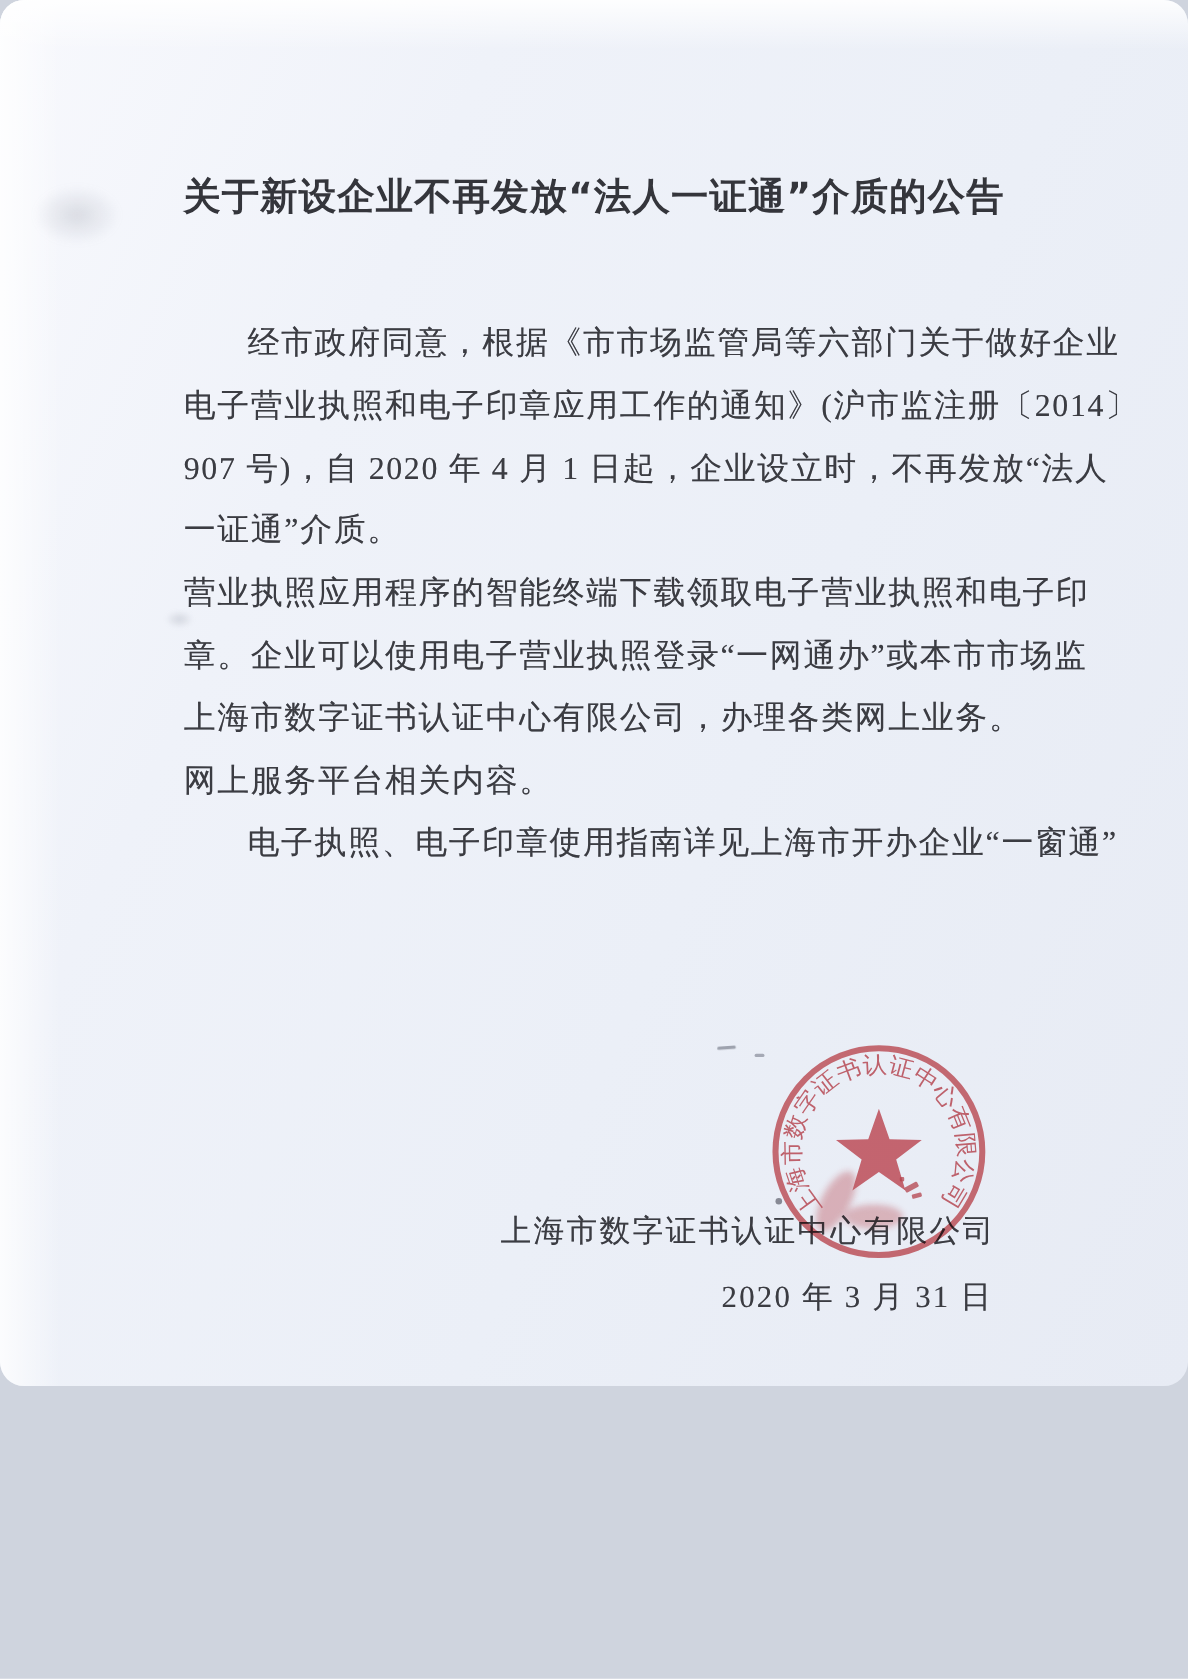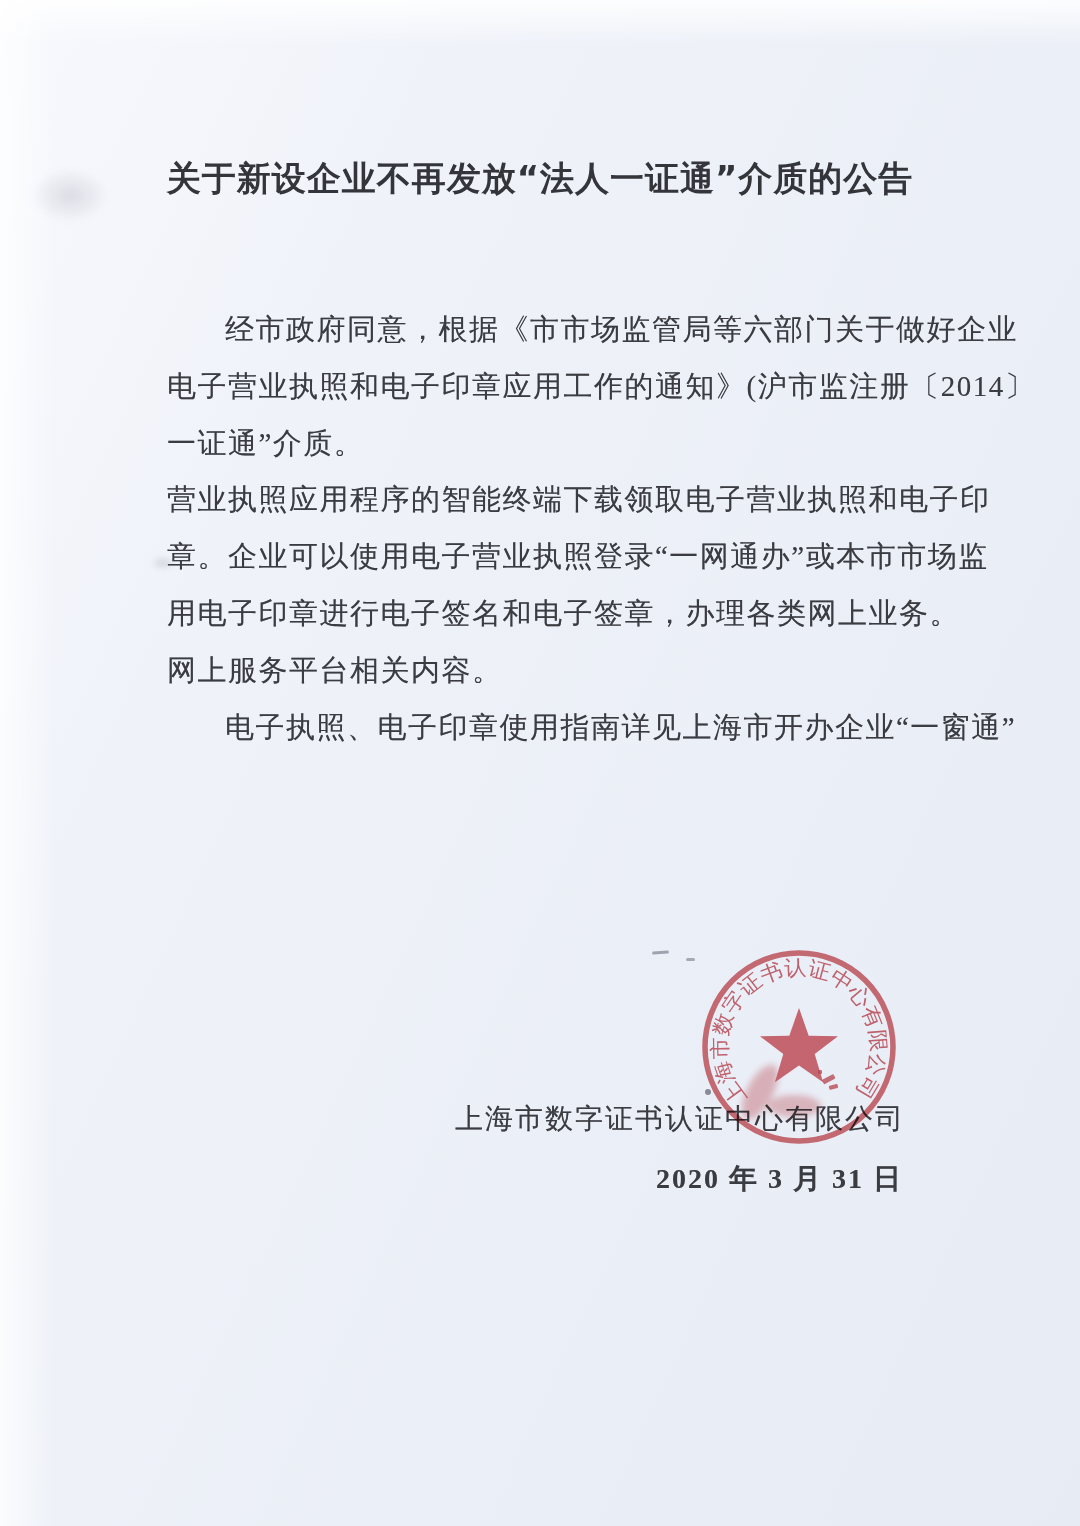--- a/index.html
+++ b/index.html
@@ -1,24 +1,25 @@
 <!DOCTYPE html>
 <html><head>
 <meta charset="utf-8">
 <style>
   html, body { margin: 0; padding: 0; background: #cfd4de; }
   .page {
     position: relative;
     width: 1080px;
-    height: 1526px;
+    height: 1260px;
     margin: 0 auto;
     overflow: hidden;
     background: linear-gradient(115deg, #f8f9fd 0%, #eff2f9 28%, #ebeff7 60%, #e7ebf4 100%);
     font-family: "Liberation Serif", "DejaVu Serif", serif;
     color: #3b3c42;
+    border-radius: 22px;
   }
   
   .page::before {
     content: "";
     position: absolute; inset: 0;
     background:
       linear-gradient(to bottom, rgba(255,255,255,.9) 0, rgba(255,255,255,0) 45px),
       linear-gradient(to right, rgba(255,255,255,.8) 0, rgba(255,255,255,0) 55px);
     pointer-events: none;
   }
@@ -27,42 +28,41 @@
     top: 156px; left: 0; width: 100%;
     text-align: center;
     font-family: "DejaVu Sans", "Liberation Sans", sans-serif;
     font-weight: bold;
     font-size: 34px;
     letter-spacing: 1px;
     color: #34353b;
   }
   .doc-body {
     position: absolute;
-    top: 301px; left: 167px; width: 752px;
+    top: 284px; left: 167px; width: 752px;
     font-size: 29px;
     line-height: 56.8px;
     letter-spacing: 1.5px;
     text-shadow: 0 0 0.6px rgba(60,62,72,.45);
   }
   .doc-body .line { white-space: nowrap; }
   .doc-body .line.indent { text-indent: 2em; }
   .sig-company {
     position: absolute;
     top: 1100px; right: 175px;
     font-size: 28px;
     letter-spacing: 2px;
     text-shadow: 0 0 0.6px rgba(60,62,72,.45);
   }
   .sig-date {
     position: absolute;
     top: 1160px; right: 177px;
     font-size: 28px;
     letter-spacing: 2px;
     text-shadow: 0 0 0.6px rgba(60,62,72,.45);
-    font-weight: bold;
   }
   .stamp {
     position: absolute;
     left: 698px; top: 946px;
     width: 202px; height: 202px;
     mix-blend-mode: multiply;
     opacity: .95;
   }
   
   .smudge-a {
@@ -93,24 +93,25 @@
 </head>
 <body>
 
 <div class="page">
 
   <div class="doc-title">关于新设企业不再发放“法人一证通”介质的公告</div>
 
   <div class="doc-body">
     <div class="line indent">经市政府同意，根据《市市场监管局等六部门关于做好企业</div>
     <div class="line">电子营业执照和电子印章应用工作的通知》(沪市监注册〔2014〕</div>
+    <div class="line">907 号)，自 2020 年 4 月 1 日起，企业设立时，不再发放“法人</div>
     <div class="line">一证通”介质。</div>
     <div class="line">营业执照应用程序的智能终端下载领取电子营业执照和电子印</div>
     <div class="line">章。企业可以使用电子营业执照登录“一网通办”或本市市场监</div>
-    <div class="line">用电子印章进行电子签名和电子签章，办理各类网上业务。</div>
+    <div class="line">上海市数字证书认证中心有限公司，办理各类网上业务。</div>
     <div class="line">网上服务平台相关内容。</div>
     <div class="line indent">电子执照、电子印章使用指南详见上海市开办企业“一窗通”</div>
   </div>
 
   <div class="sig-company">上海市数字证书认证中心有限公司</div>
   <div class="sig-date">2020 年 3 月 31 日</div>
 
   <div class="stamp">
     <svg width="202" height="202" viewBox="0 0 202 202">
       <defs>

